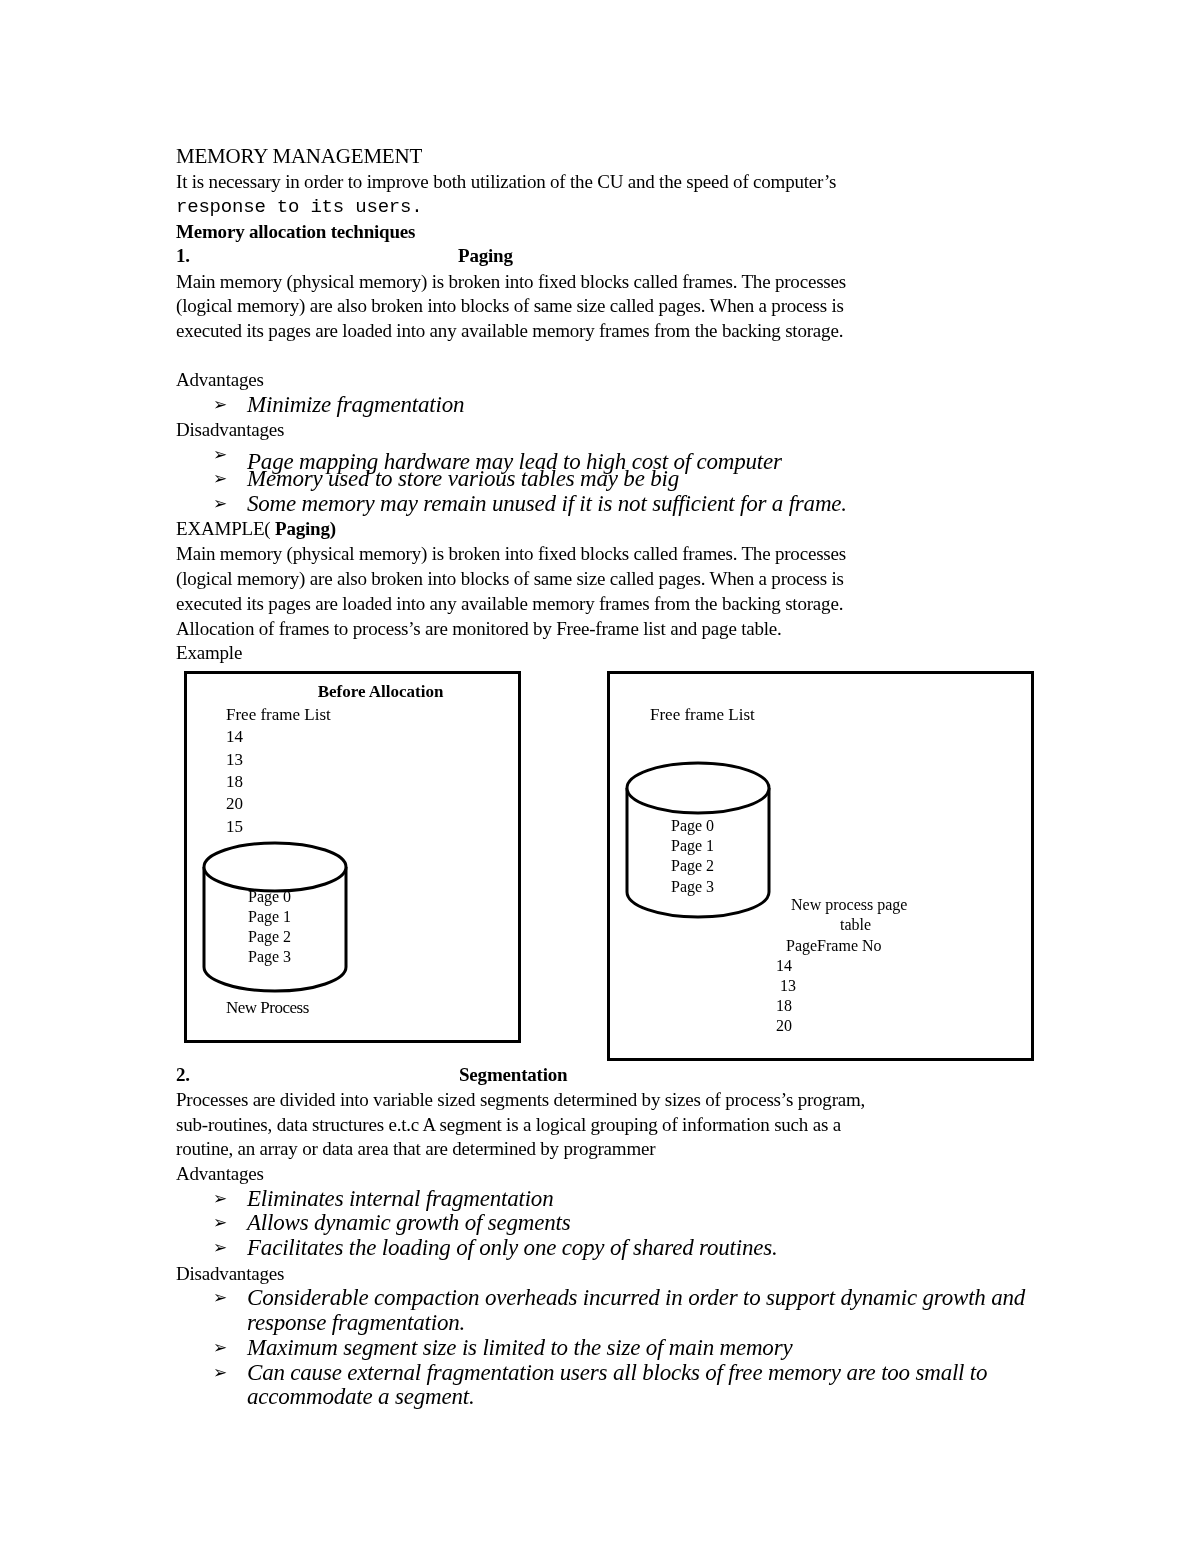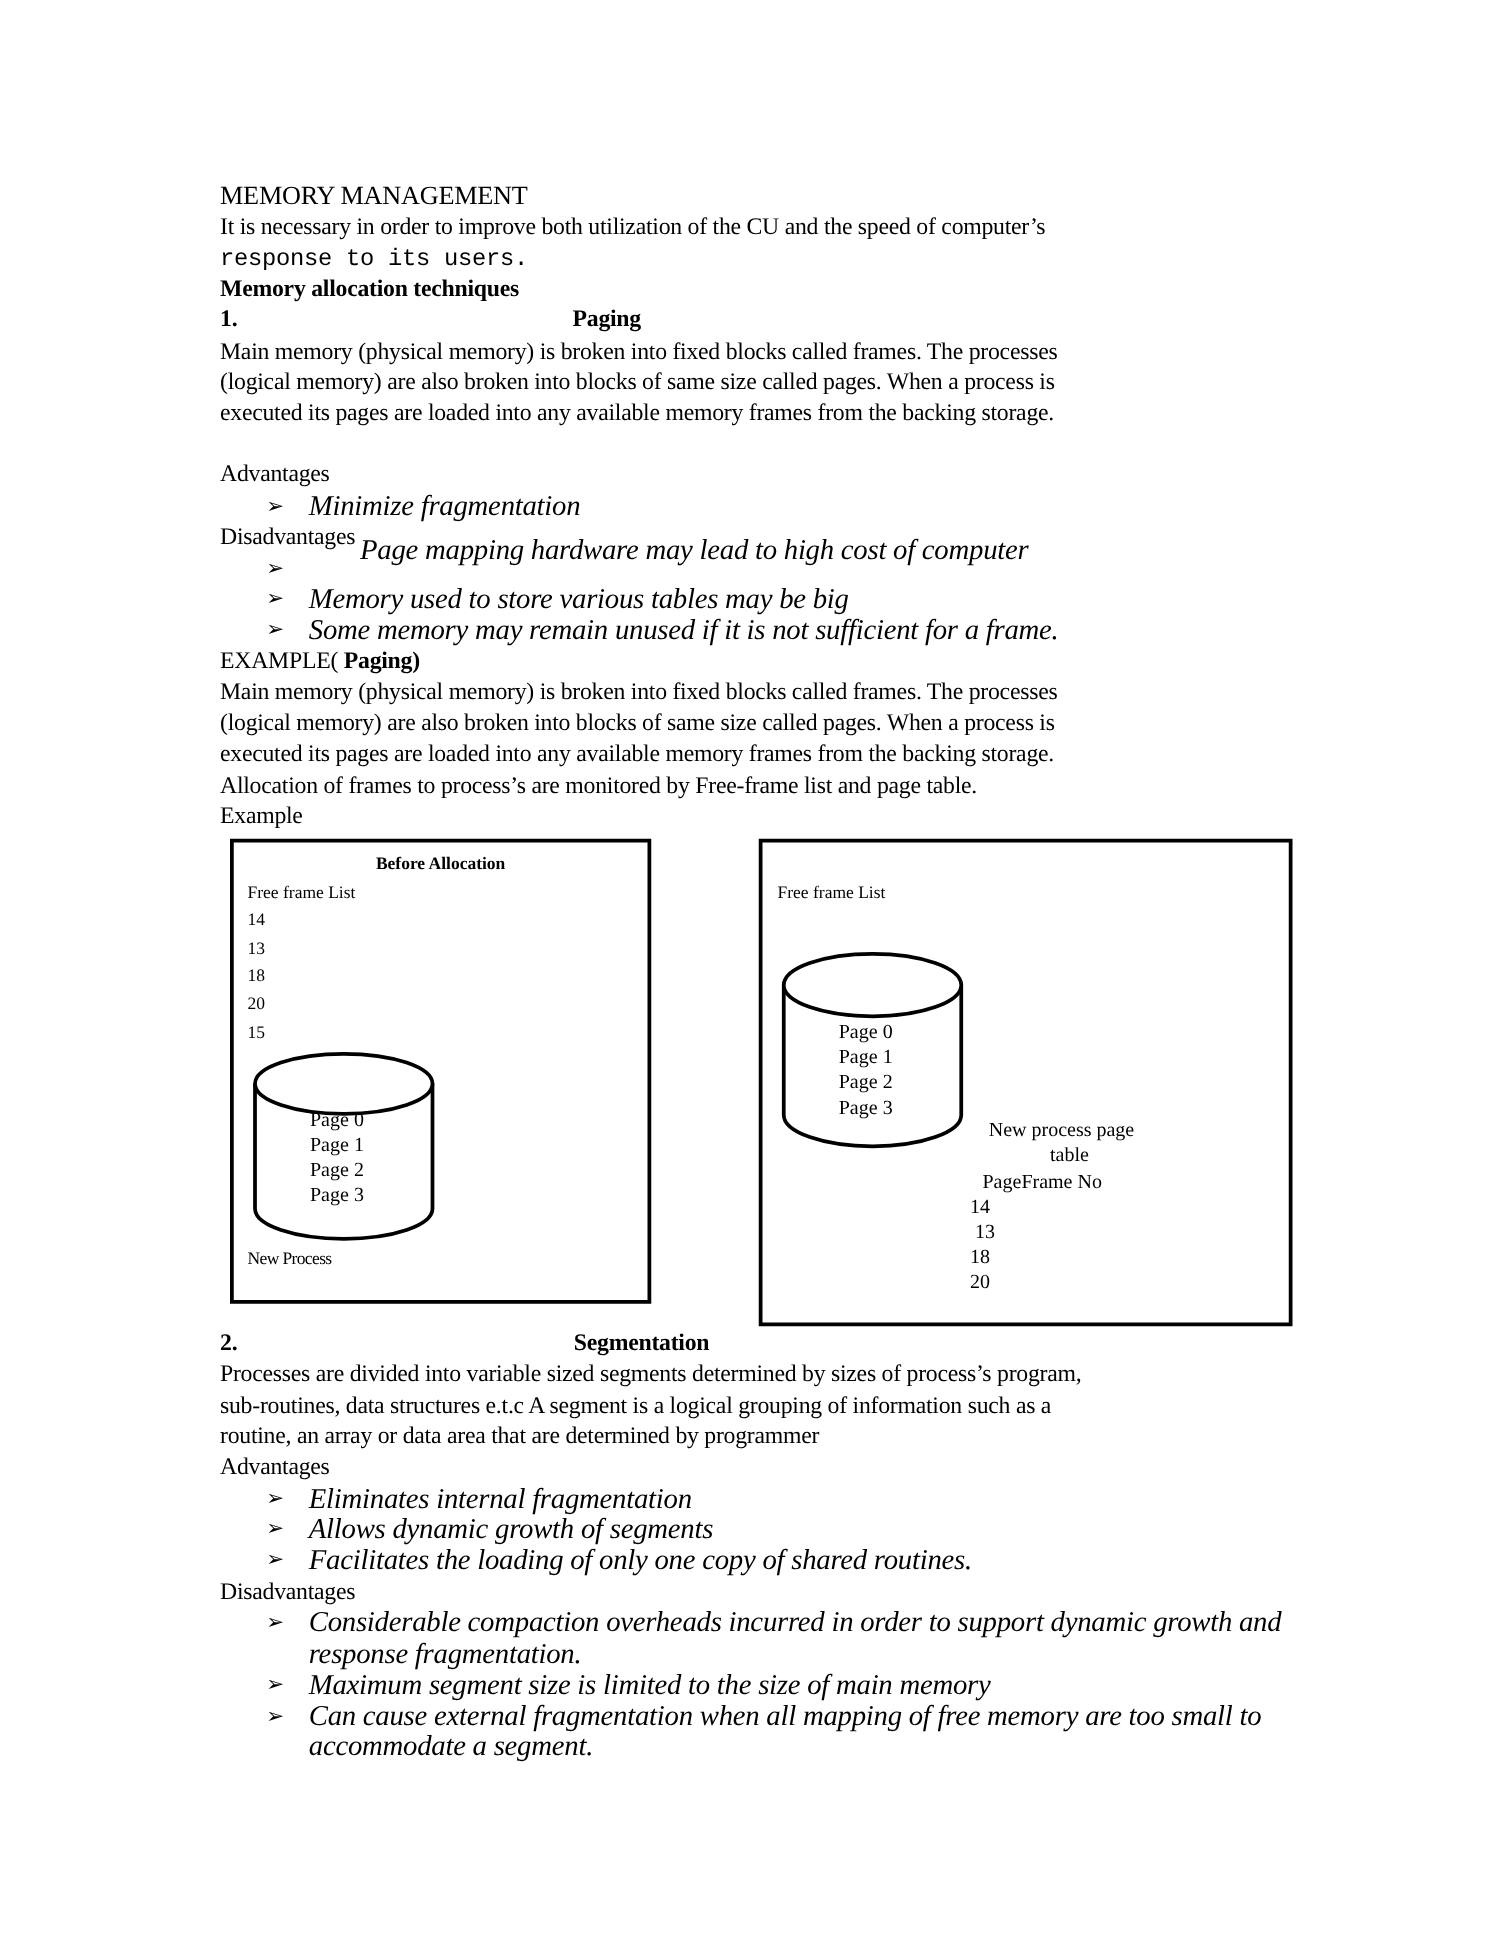--- a/index.html
+++ b/index.html
@@ -4,21 +4,21 @@
 <style>
   html, body { margin: 0; padding: 0; background: #ffffff; }
   body { width: 1200px; height: 1553px; position: relative; font-family: "Liberation Serif", "DejaVu Serif", serif; color: #000; }
   .page { position: absolute; left: 0; top: 0; width: 1200px; height: 1553px; }
   .line { position: absolute; left: 176px; font-size: 19px; line-height: 24px; white-space: nowrap; letter-spacing: -0.2px; }
   .title { font-size: 21px; }
   .bold { font-weight: bold; }
   .arrow { position: absolute; left: 213px; font-size: 17px; line-height: 24px; }
   .btext { position: absolute; left: 247px; font-size: 23px; line-height: 24px; white-space: nowrap; letter-spacing: -0.2px; font-style: italic; }
   .box { position: absolute; border: 3px solid #000; box-sizing: border-box; }
-  .boxtxt { position: absolute; font-size: 14px; line-height: 22px; white-space: nowrap; }
+  .boxtxt { position: absolute; font-size: 17px; line-height: 22px; white-space: nowrap; margin-left: 28px; }
   .cyl-label { position: absolute; font-size: 16px; line-height: 20px; white-space: nowrap; }
 </style>
 </head>
 <body>
 
 <div class="page">
 
   <div class="line title" style="top:144px;">MEMORY MANAGEMENT</div>
   <div class="line" style="top:170px;">It is necessary in order to improve both utilization of the CU and the speed of computer’s</div>
   <div class="line" style="top:195px;font-family:Liberation Mono, monospace;">response to its users.</div>
@@ -33,21 +33,21 @@
 
   <div class="line" style="top:368px;">Advantages</div>
   <div>
     <span class="arrow" style="top:393px;">➢</span>
     <span class="btext" style="top:393px;">Minimize fragmentation</span>
   </div>
 
   <div class="line" style="top:418px;">Disadvantages</div>
   <div>
     <span class="arrow" style="top:443px;">➢</span>
-    <span class="btext" style="top:428px;margin-left:41px;">Page mapping hardware may lead to high cost of computer</span>
+    <span class="btext" style="top:450px;">Page mapping hardware may lead to high cost of computer</span>
   </div>
   <div>
     <span class="arrow" style="top:467px;">➢</span>
     <span class="btext" style="top:467px;">Memory used to store various tables may be big</span>
   </div>
   <div>
     <span class="arrow" style="top:492px;">➢</span>
     <span class="btext" style="top:492px;">Some memory may remain unused if it is not sufficient for a frame.</span>
   </div>
 
@@ -125,17 +125,17 @@
     <span class="arrow" style="top:1286px;">➢</span>
     <span class="btext" style="top:1286px;">Considerable compaction overheads incurred in order to support dynamic growth and</span>
     <span class="btext" style="top:1311px;">response fragmentation.</span>
   </div>
   <div>
     <span class="arrow" style="top:1336px;">➢</span>
     <span class="btext" style="top:1336px;">Maximum segment size is limited to the size of main memory</span>
   </div>
   <div>
     <span class="arrow" style="top:1361px;">➢</span>
-    <span class="btext" style="top:1361px;">Can cause external fragmentation when all mapping of free memory are too small to</span>
+    <span class="btext" style="top:1361px;">Can cause external fragmentation users all blocks of free memory are too small to</span>
     <span class="btext" style="top:1385px;">accommodate a segment.</span>
   </div>
 
 </div>
 
 </body></html>

